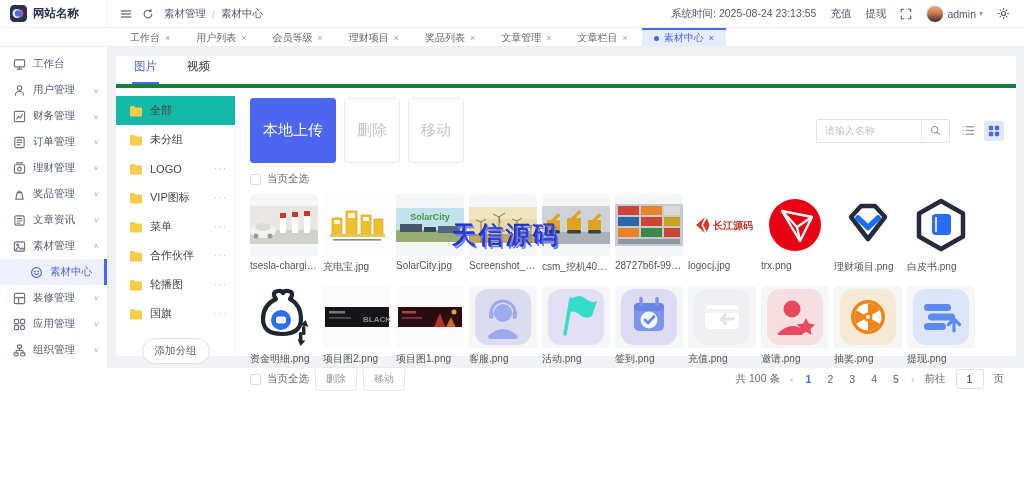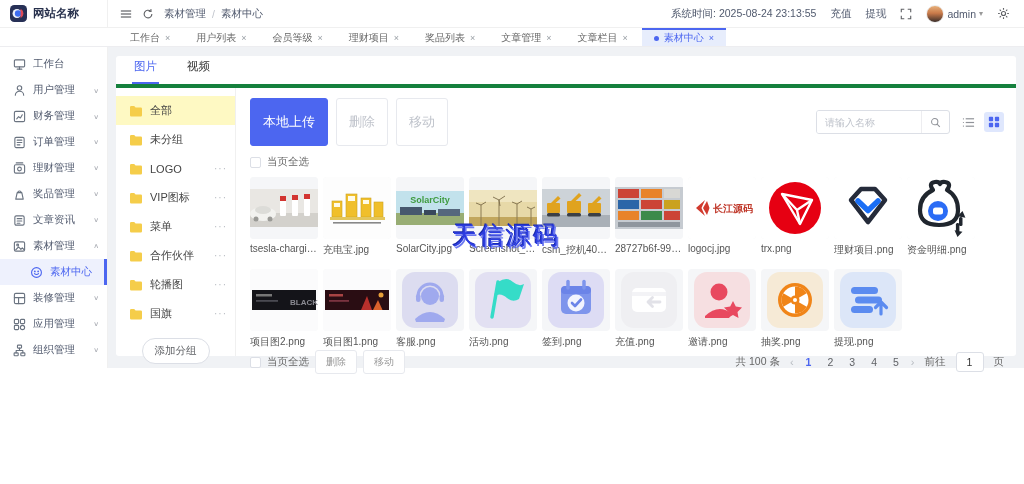--- a/index.html
+++ b/index.html
@@ -49,31 +49,31 @@
   
   .media-tabs { height:32px; flex:0 0 32px; border-bottom:4px solid #15803d; display:flex; align-items:flex-end; gap:26px; padding:0 0 0 16px; }
   .media-tab { font-size:11.5px; color:#333; padding:0 2px 8px; cursor:pointer; border-bottom:2px solid transparent; }
   .media-tab.active { color:#4c66f0; border-bottom:2px solid #4c66f0; }
 
   .panel-body { flex:1; display:flex; min-height:0; }
 
   
   .folders { width:120px; flex:0 0 120px; border-right:1px solid #f0f0f0; display:flex; flex-direction:column; padding-top:8px; }
   .folder-item { height:29px; display:flex; align-items:center; gap:7px; padding:0 8px 0 13px; font-size:11px; color:#444; cursor:pointer; }
-  .folder-item.active { background:#fef9c3; }
+  .folder-item.active { background:#14b8a6; }
   .folder-item .flabel { flex:1; white-space:nowrap; overflow:hidden; }
   .folder-item .more { color:#b8bcc2; font-size:10px; letter-spacing:1px; }
   .folders-spacer { flex:1; }
   .add-group-wrap { padding:10px 0 14px; display:flex; justify-content:center; }
   .add-group { font-size:10.5px; color:#606266; background:#fff; border:1px solid #dcdfe6; border-radius:13px; padding:5px 12px; cursor:pointer; }
 
   
   .grid-area { flex:1; display:flex; flex-direction:column; padding:10px 12px 8px 14px; min-width:0; }
   .toolbar { display:flex; align-items:center; flex:0 0 26px; }
-  .btn { font-size:13px; border-radius:3px; padding:14px 12px; cursor:pointer; border:1px solid transparent; }
+  .btn { font-size:15px; border-radius:3px; padding:22px 12px; cursor:pointer; border:1px solid transparent; }
   .btn-primary { background:#4c66f0; color:#fff; border-color:#4c66f0; }
   .btn-plain { background:#fff; color:#c0c4cc; border-color:#e7e9ee; margin-left:8px; }
   .toolbar-right { margin-left:auto; display:flex; align-items:center; gap:8px; }
   .search-box { display:flex; align-items:center; border:1px solid #dcdfe6; border-radius:3px; height:24px; overflow:hidden; background:#fff; }
   .search-input { border:none; outline:none; width:104px; height:22px; padding:0 8px; font-size:10px; color:#333;
     font-family:"Liberation Sans","DejaVu Sans",sans-serif; }
   .search-input::placeholder { color:#bfc3cb; }
   .search-btn { width:28px; height:22px; display:flex; align-items:center; justify-content:center; border-left:1px solid #ededf0; cursor:pointer; }
   .view-toggle { display:flex; align-items:center; gap:6px; }
   .vbtn { width:20px; height:20px; display:flex; align-items:center; justify-content:center; border-radius:3px; cursor:pointer; }
@@ -679,20 +679,31 @@
                       <path d="M17 23 L27 12 H41 L51 23 L34 45 Z" fill="none" stroke="#252b3a" stroke-width="4.5" stroke-linejoin="round"></path>
                       <path d="M24 24 l10 9.5 10 -9.5" stroke="#1a6ef5" stroke-width="5.5" fill="none" stroke-linecap="round" stroke-linejoin="round"></path>
                     </svg>
                   </div>
                   <div class="fname">理财项目.png</div>
                 </div>
                 <div class="card">
                   <div class="thumb">
                     <svg width="68" height="62" viewBox="0 0 68 62">
                       <rect width="68" height="62" fill="#fff"></rect>
+                      <path d="M34 7 L56 19.5 V42.5 L34 55 L12 42.5 V19.5 Z" fill="none" stroke="#252b3a" stroke-width="4.5" stroke-linejoin="round"></path>
+                      <rect x="25" y="20" width="19" height="21" rx="3.5" fill="#2b6cf5"></rect>
+                      <path d="M29 23 v15" stroke="#fff" stroke-width="1.6"></path>
+                    </svg>
+                  </div>
+                  <div class="fname">白皮书.png</div>
+                </div>
+                <div class="card">
+                  <div class="thumb">
+                    <svg width="68" height="62" viewBox="0 0 68 62">
+                      <rect width="68" height="62" fill="#fff"></rect>
                       <path d="M26 13 q-5 -7 2 -8 q4 -0.5 5 2 q1 -2.5 5 -2 q7 1 2 8 q11 6 11 20 q0 15 -19 15 q-19 0 -19 -15 q0 -14 13 -20 z" fill="none" stroke="#20262e" stroke-width="4.2" stroke-linejoin="round"></path>
                       <circle cx="31" cy="34" r="10" fill="#2b6cf5"></circle>
                       <rect x="26" y="30.5" width="10" height="7" rx="2.5" fill="#fff"></rect>
                       <g fill="#20262e">
                         <path d="M59 40 l-8 0 4 -6 z" transform="rotate(10 55 37)"></path>
                         <path d="M47 54 l8 0 -4 6 z" transform="rotate(10 51 57)"></path>
                         <rect x="52" y="40" width="3.5" height="9" rx="1.5"></rect>
                         <rect x="49" y="46" width="3.5" height="9" rx="1.5" transform="rotate(180 50.7 50.5)"></rect>
                       </g>
                     </svg>

